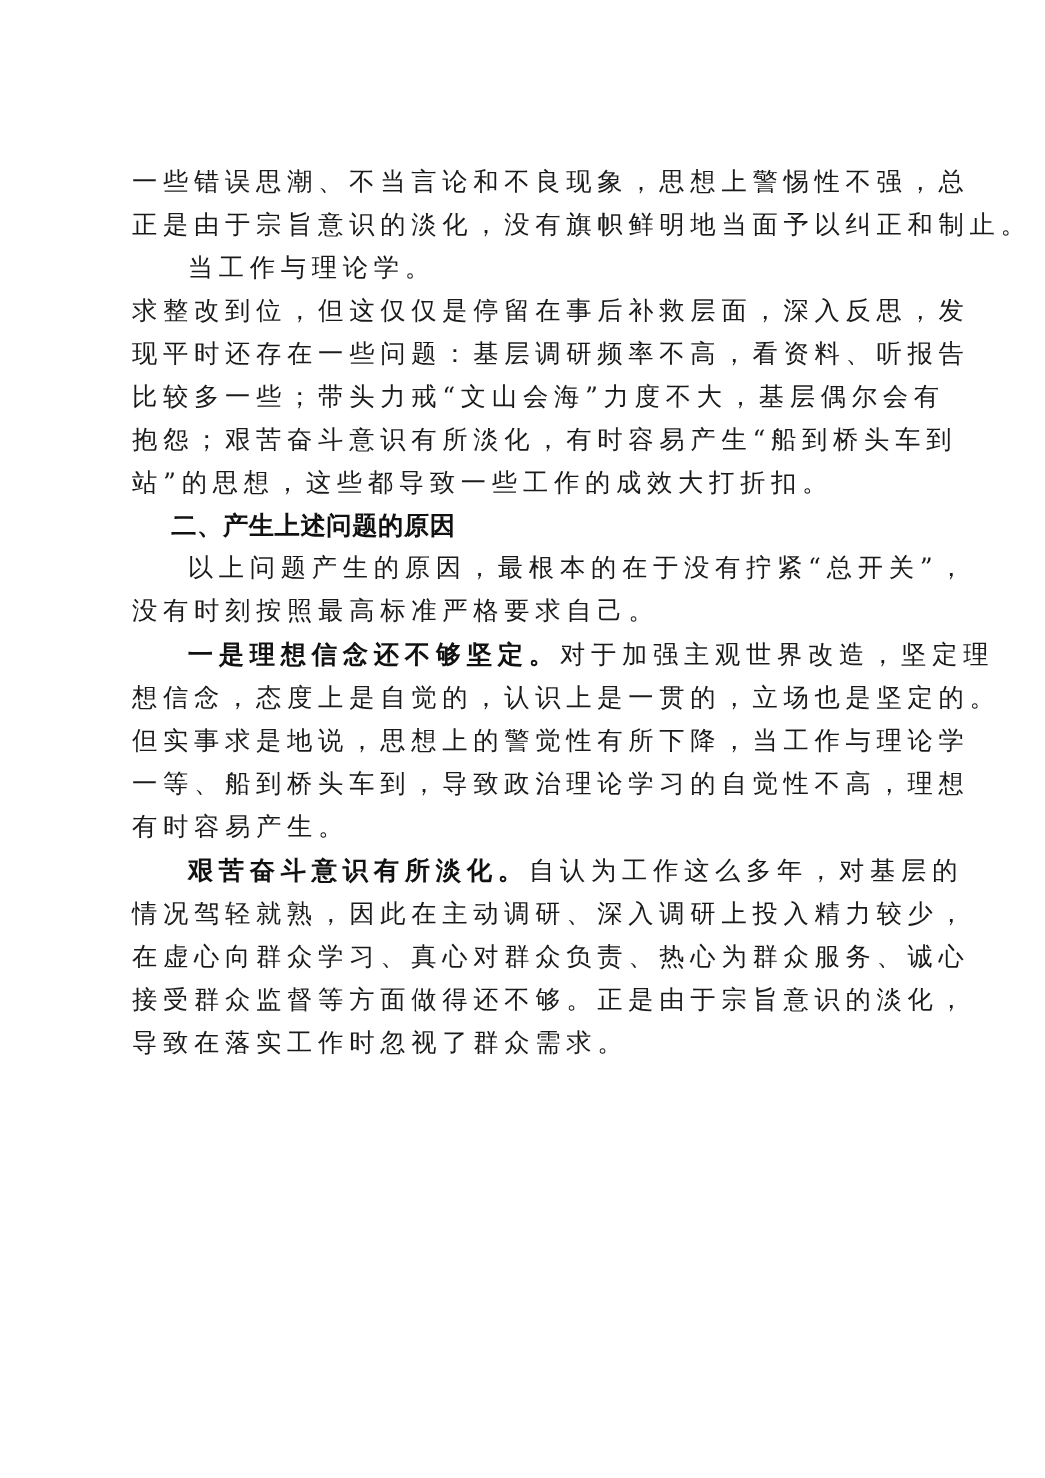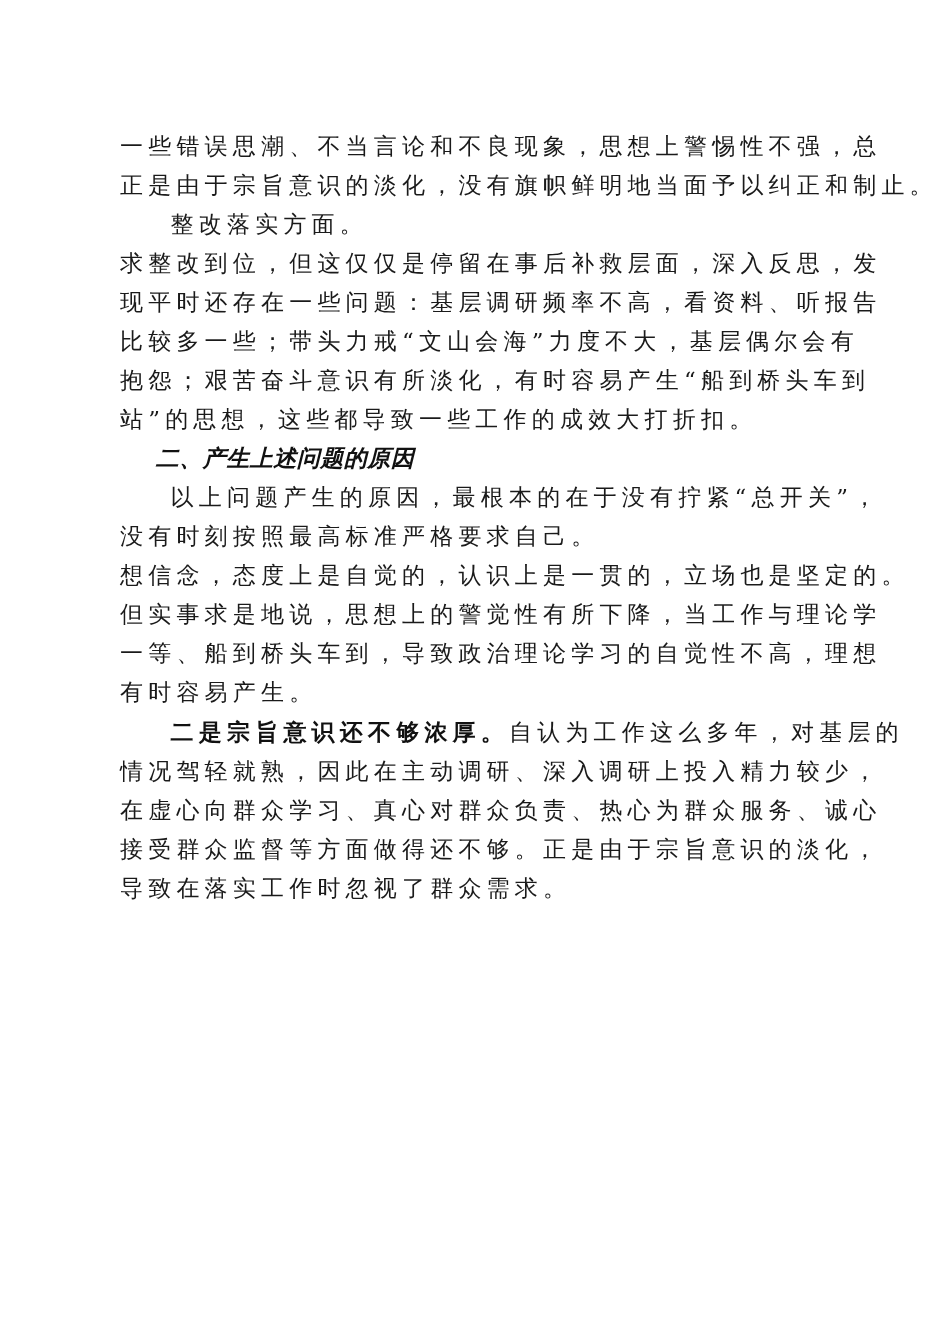--- a/index.html
+++ b/index.html
@@ -9,21 +9,21 @@
     }
     body {
       width: 950px;
       height: 1344px;
       position: relative;
       overflow: hidden;
     }
     .page {
       position: absolute;
       left: 120px;
-      top: 127px;
+      top: 147px;
       width: 712px;
       color: #1a1a1a;
       font-family: "DejaVu Serif", "Liberation Serif", serif;
       font-size: 23px;
       line-height: 39px;
       letter-spacing: 5.2px;
       text-align: justify;
     }
     .para {
       margin: 0;
@@ -33,21 +33,20 @@
     .para.no-indent {
       text-indent: 0;
     }
     .heading {
       margin: 0;
       text-indent: 1.55em;
       font-family: "DejaVu Sans", "Liberation Sans", sans-serif;
       font-weight: bold;
       letter-spacing: 0.5px;
       color: #111111;
-      font-style: italic;
     }
     .lead {
       font-weight: bold;
       color: #111111;
     }
     .line {
       display: block;
       white-space: nowrap;
     }
   </style>
@@ -55,46 +54,47 @@
 <body>
 
 <div class="page">
 
   <p class="para no-indent">
     <span class="line">一些错误思潮、不当言论和不良现象，思想上警惕性不强，总</span>
     <span class="line">正是由于宗旨意识的淡化，没有旗帜鲜明地当面予以纠正和制止。</span>
   </p>
 
   <p class="para">
-    <span>整改落实方面。</span>
+    <span>当工作与理论学。</span>
   </p>
 
   <p class="para">
     <span class="line" style="text-indent:0">求整改到位，但这仅仅是停留在事后补救层面，深入反思，发</span>
     <span class="line" style="text-indent:0">现平时还存在一些问题：基层调研频率不高，看资料、听报告</span>
     <span class="line" style="text-indent:0">比较多一些；带头力戒“文山会海”力度不大，基层偶尔会有</span>
     <span class="line" style="text-indent:0">抱怨；艰苦奋斗意识有所淡化，有时容易产生“船到桥头车到</span>
     <span class="line" style="text-indent:0">站”的思想，这些都导致一些工作的成效大打折扣。</span>
   </p>
 
   <h2 class="heading" style="font-size:23px;line-height:39px;">二、产生上述问题的原因</h2>
 
   <p class="para">
     <span class="line">以上问题产生的原因，最根本的在于没有拧紧“总开关”，</span>
     <span class="line" style="text-indent:0">没有时刻按照最高标准严格要求自己。</span>
   </p>
 
   <p class="para">
+    <span class="line"><span class="lead">一是理想信念还不够坚定。</span><span>对于加强主观世界改造，坚定理</span></span>
     <span class="line" style="text-indent:0">想信念，态度上是自觉的，认识上是一贯的，立场也是坚定的。</span>
     <span class="line" style="text-indent:0">但实事求是地说，思想上的警觉性有所下降，当工作与理论学</span>
     <span class="line" style="text-indent:0">一等、船到桥头车到，导致政治理论学习的自觉性不高，理想</span>
     <span class="line" style="text-indent:0">有时容易产生。</span>
   </p>
 
   <p class="para">
-    <span class="line"><span class="lead">二是宗旨意识还不够浓厚。</span><span>自认为工作这么多年，对基层的</span></span>
+    <span class="line"><span class="lead">艰苦奋斗意识有所淡化。</span><span>自认为工作这么多年，对基层的</span></span>
     <span class="line" style="text-indent:0">情况驾轻就熟，因此在主动调研、深入调研上投入精力较少，</span>
     <span class="line" style="text-indent:0">在虚心向群众学习、真心对群众负责、热心为群众服务、诚心</span>
     <span class="line" style="text-indent:0">接受群众监督等方面做得还不够。正是由于宗旨意识的淡化，</span>
     <span class="line" style="text-indent:0">导致在落实工作时忽视了群众需求。</span>
   </p>
 
 </div>
 
 </body></html>

